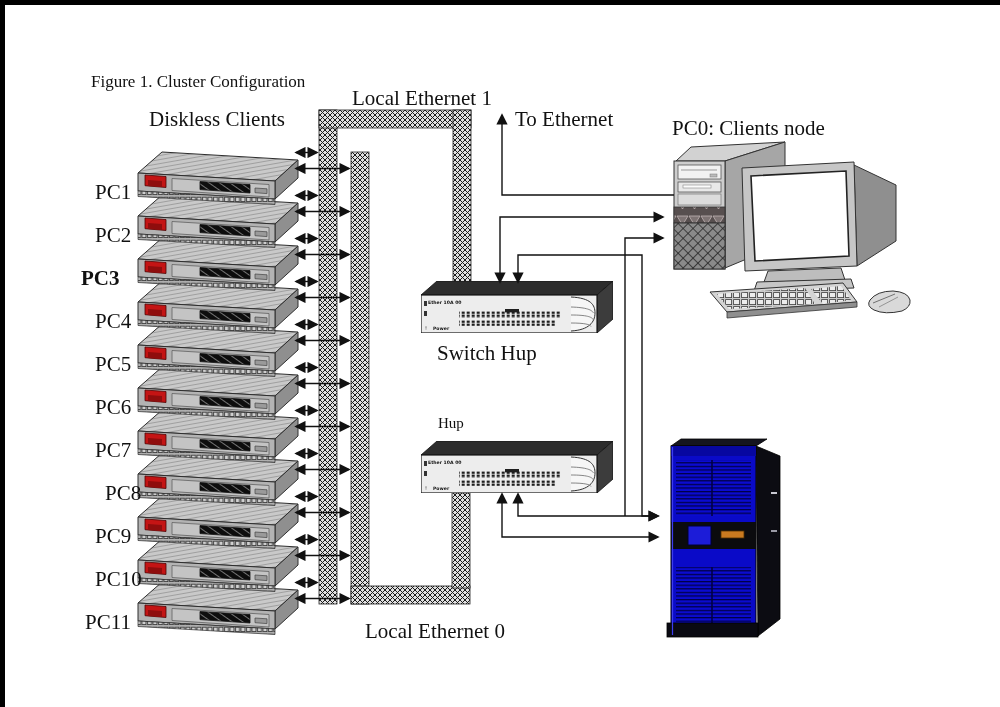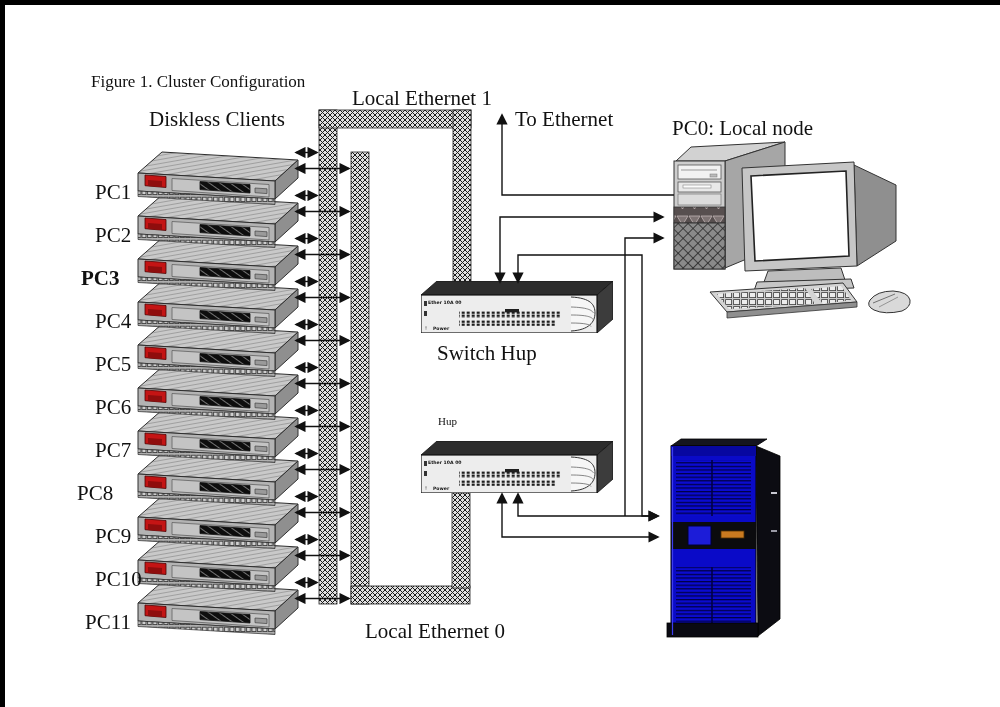--- a/index.html
+++ b/index.html
@@ -2,21 +2,21 @@
 <html><head>
 <meta charset="utf-8">
 <style>
   html,body{margin:0;padding:0;background:#fff;}
   .canvas{position:relative;width:998px;height:705px;border:5px solid #000000;background:#fff;
           font-family:"Liberation Serif",serif;overflow:hidden;}
   .canvas svg{position:absolute;left:0;top:0;}
   .lbl{position:absolute;color:#111;white-space:nowrap;line-height:1.1;}
   .t17{font-size:17px;}
   .t15{font-size:21px;}
-  .t16{font-size:11px;font-family:Liberation Serif, serif;}
+  .t16{font-size:15px;font-family:Liberation Serif, serif;}
 </style>
 </head>
 <body>
 
 <div class="canvas">
 
 <svg width="998" height="705" viewBox="0 0 998 705">
   <defs>
     <marker id="ah" viewBox="0 0 10 10" refX="8.5" refY="5" markerWidth="9" markerHeight="8" orient="auto-start-reverse">
       <path d="M0,0 L10,5 L0,10 z" fill="#111"></path>
@@ -207,30 +207,30 @@
     <path d="M658,233 H620 V511" marker-start="url(#ah)"></path>
     <path d="M497,489 V532 H653" marker-start="url(#ah)" marker-end="url(#ah)"></path>
     <path d="M513,489 V511 H653" marker-start="url(#ah)" marker-end="url(#ah)"></path>
   </g>
 </svg>
 
 <div class="lbl t17" style="left:86px;top:68px;">Figure 1. Cluster Configuration</div>
 <div class="lbl t15" style="left:144px;top:103px;">Diskless Clients</div>
 <div class="lbl t15" style="left:347px;top:82px;">Local Ethernet 1</div>
 <div class="lbl t15" style="left:510px;top:103px;">To Ethernet</div>
-<div class="lbl t15" style="left:667px;top:112px;">PC0: Local node</div>
+<div class="lbl t15" style="left:667px;top:112px;">PC0: Clients node</div>
 <div class="lbl t15" style="left:432px;top:337px;">Switch Hup</div>
 <div class="lbl t16" style="left:433px;top:410px;">Hup</div>
 <div class="lbl t15" style="left:360px;top:615px;">Local Ethernet 0</div>
 
 <div class="lbl t15" style="left:90px;top:176px;">PC1</div>
 <div class="lbl t15" style="left:90px;top:219px;">PC2</div>
 <div class="lbl t15" style="left:76px;top:262px;font-weight:bold;">PC3</div>
 <div class="lbl t15" style="left:90px;top:305px;">PC4</div>
 <div class="lbl t15" style="left:90px;top:348px;">PC5</div>
 <div class="lbl t15" style="left:90px;top:391px;">PC6</div>
 <div class="lbl t15" style="left:90px;top:434px;">PC7</div>
-<div class="lbl t15" style="left:72px;top:477px;text-align:center;">PC8</div>
+<div class="lbl t15" style="left:100px;top:477px;text-align:center;">PC8</div>
 <div class="lbl t15" style="left:90px;top:520px;">PC9</div>
 <div class="lbl t15" style="left:90px;top:563px;text-align:right;">PC10</div>
 <div class="lbl t15" style="left:80px;top:606px;text-align:right;">PC11</div>
 
 </div>
 
 </body></html>

